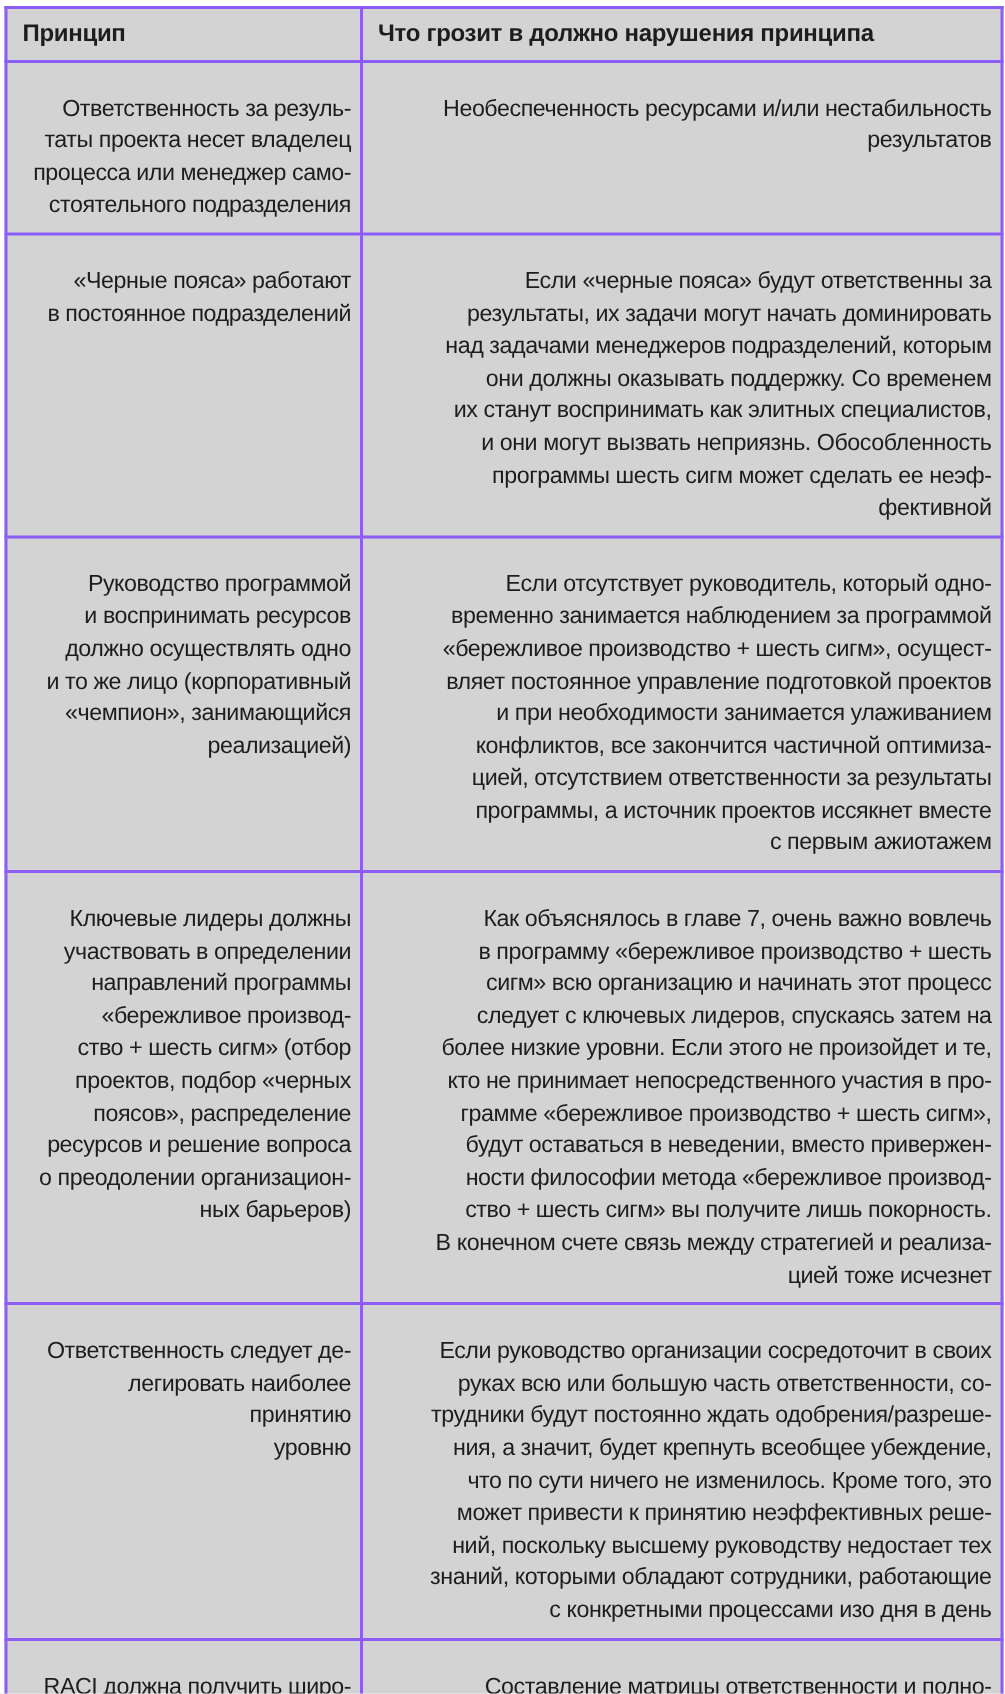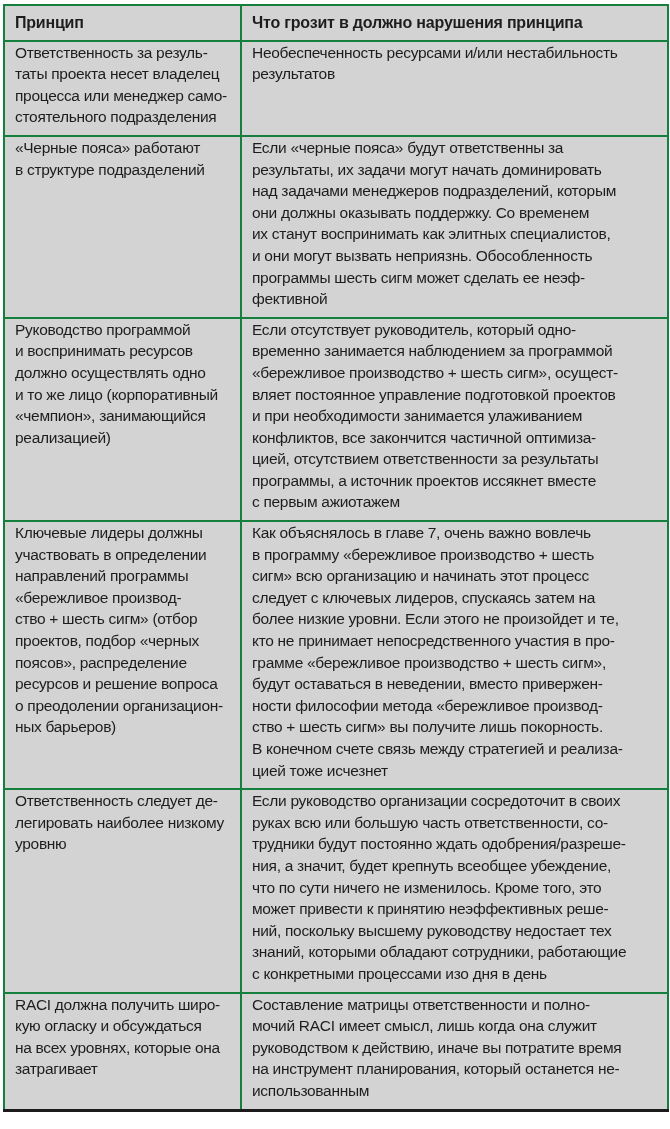--- a/index.html
+++ b/index.html
@@ -19,39 +19,40 @@
   table.principles {
     border-collapse: collapse;
     width: 664px;
     background: #d3d3d3;
     border: 2px solid #1b1b1b;
     border-bottom-width: 3px;
     table-layout: fixed;
   }
   table.principles th,
   table.principles td {
-    border: 2px solid #15803d;
+    border: 2px solid #8b5cf6;
     vertical-align: top;
     color: #1d1d1d;
     white-space: pre-line;
     box-sizing: border-box;
   }
   table.principles th {
     text-align: left;
     font-size: 16px;
     font-weight: bold;
     letter-spacing: -0.2px;
     line-height: 21.6px;
     padding: 6px 8px 6px 10px;
   }
   table.principles td {
     font-size: 15.5px;
     letter-spacing: -0.3px;
     line-height: 21.6px;
-    padding: 0 6px 7px 10px;
+    padding: 20px 6px 7px 10px;
+    text-align: right;
   }
   col.c-principle { width: 237px; }
   col.c-consequence { width: 427px; }
 </style>
 </head>
 <body>
 
 <div class="page">
   <table class="principles">
     <colgroup>
@@ -68,21 +69,21 @@
       <tr>
         <td>Ответственность за резуль-
 таты проекта несет владелец
 процесса или менеджер само-
 стоятельного подразделения</td>
         <td>Необеспеченность ресурсами и/или нестабильность
 результатов</td>
       </tr>
       <tr>
         <td>«Черные пояса» работают
-в структуре подразделений</td>
+в постоянное подразделений</td>
         <td>Если «черные пояса» будут ответственны за
 результаты, их задачи могут начать доминировать
 над задачами менеджеров подразделений, которым
 они должны оказывать поддержку. Со временем
 их станут воспринимать как элитных специалистов,
 и они могут вызвать неприязнь. Обособленность
 программы шесть сигм может сделать ее неэф-
 фективной</td>
       </tr>
       <tr>
@@ -121,21 +122,21 @@
 кто не принимает непосредственного участия в про-
 грамме «бережливое производство + шесть сигм»,
 будут оставаться в неведении, вместо привержен-
 ности философии метода «бережливое производ-
 ство + шесть сигм» вы получите лишь покорность.
 В конечном счете связь между стратегией и реализа-
 цией тоже исчезнет</td>
       </tr>
       <tr>
         <td>Ответственность следует де-
-легировать наиболее низкому
+легировать наиболее принятию
 уровню</td>
         <td>Если руководство организации сосредоточит в своих
 руках всю или большую часть ответственности, со-
 трудники будут постоянно ждать одобрения/разреше-
 ния, а значит, будет крепнуть всеобщее убеждение,
 что по сути ничего не изменилось. Кроме того, это
 может привести к принятию неэффективных реше-
 ний, поскольку высшему руководству недостает тех
 знаний, которыми обладают сотрудники, работающие
 с конкретными процессами изо дня в день</td>

